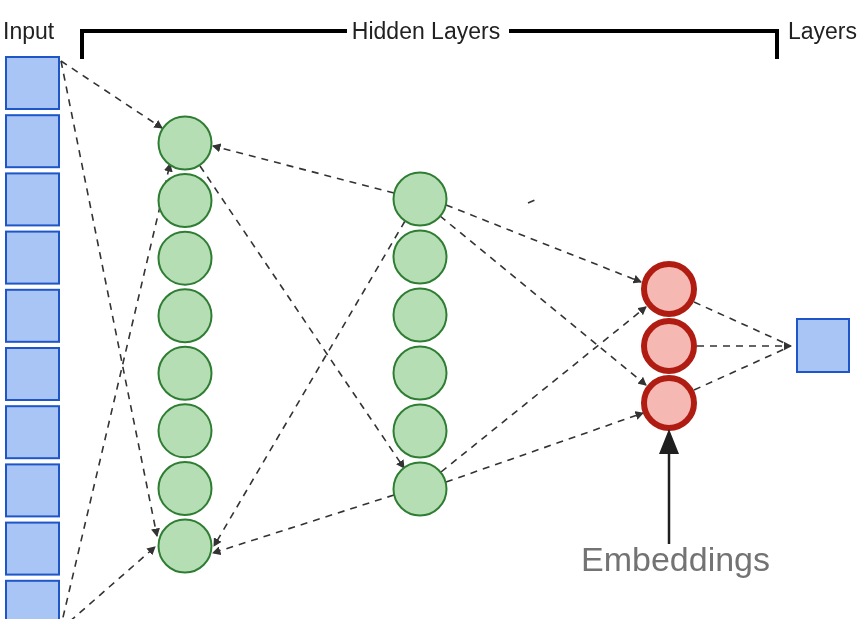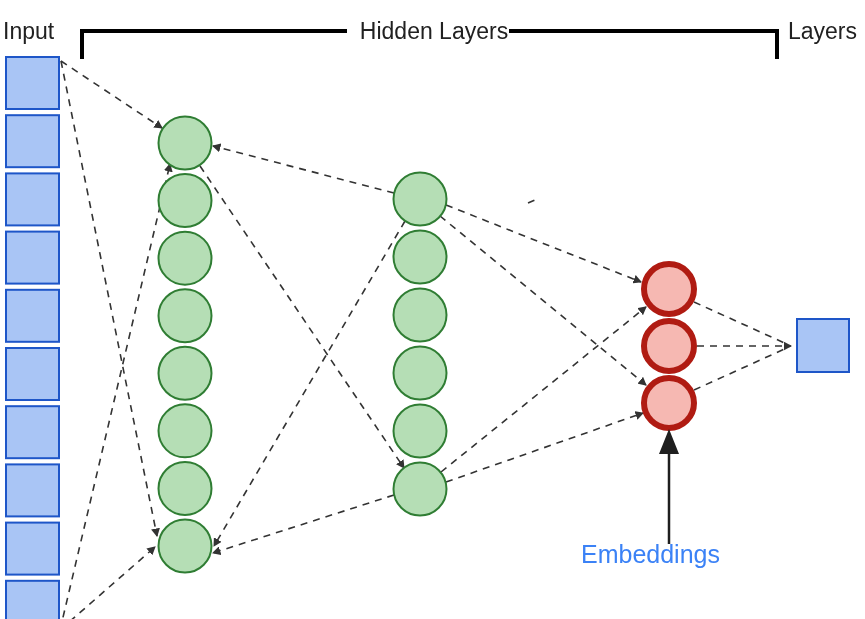--- a/index.html
+++ b/index.html
@@ -14,24 +14,24 @@
   }
   .stage svg{position:absolute;left:0;top:0;}
   .lbl{
     position:absolute;
     color:#212121;
     white-space:nowrap;
     font-family:"Liberation Sans", sans-serif;
     line-height:1.15;
   }
   .lbl-top{font-size:23px;}
-  #hiddenLabel{left:353px;top:2px;width:162px;text-align:center;}
+  #hiddenLabel{left:345px;top:2px;width:162px;text-align:center;}
   #inputLabel{left:3px;top:2px;}
   #outputLabel{left:788px;top:2px;}
-  #embeddingsLabel{left:581px;top:524px;font-size:25px;color:#3b82f6;}
+  #embeddingsLabel{left:581px;top:524px;font-size:34px;color:#737373;}
 </style>
 </head>
 <body>
 
 <div class="stage">
   <svg id="diagram" width="865" height="619" viewBox="0 0 865 619">
       <defs>
         <marker id="ah" markerWidth="9" markerHeight="9" refX="7.5" refY="4.5" orient="auto" markerUnits="userSpaceOnUse">
           <path d="M0,0 L8.5,4.5 L0,9 z" fill="#333333"></path>
         </marker>

